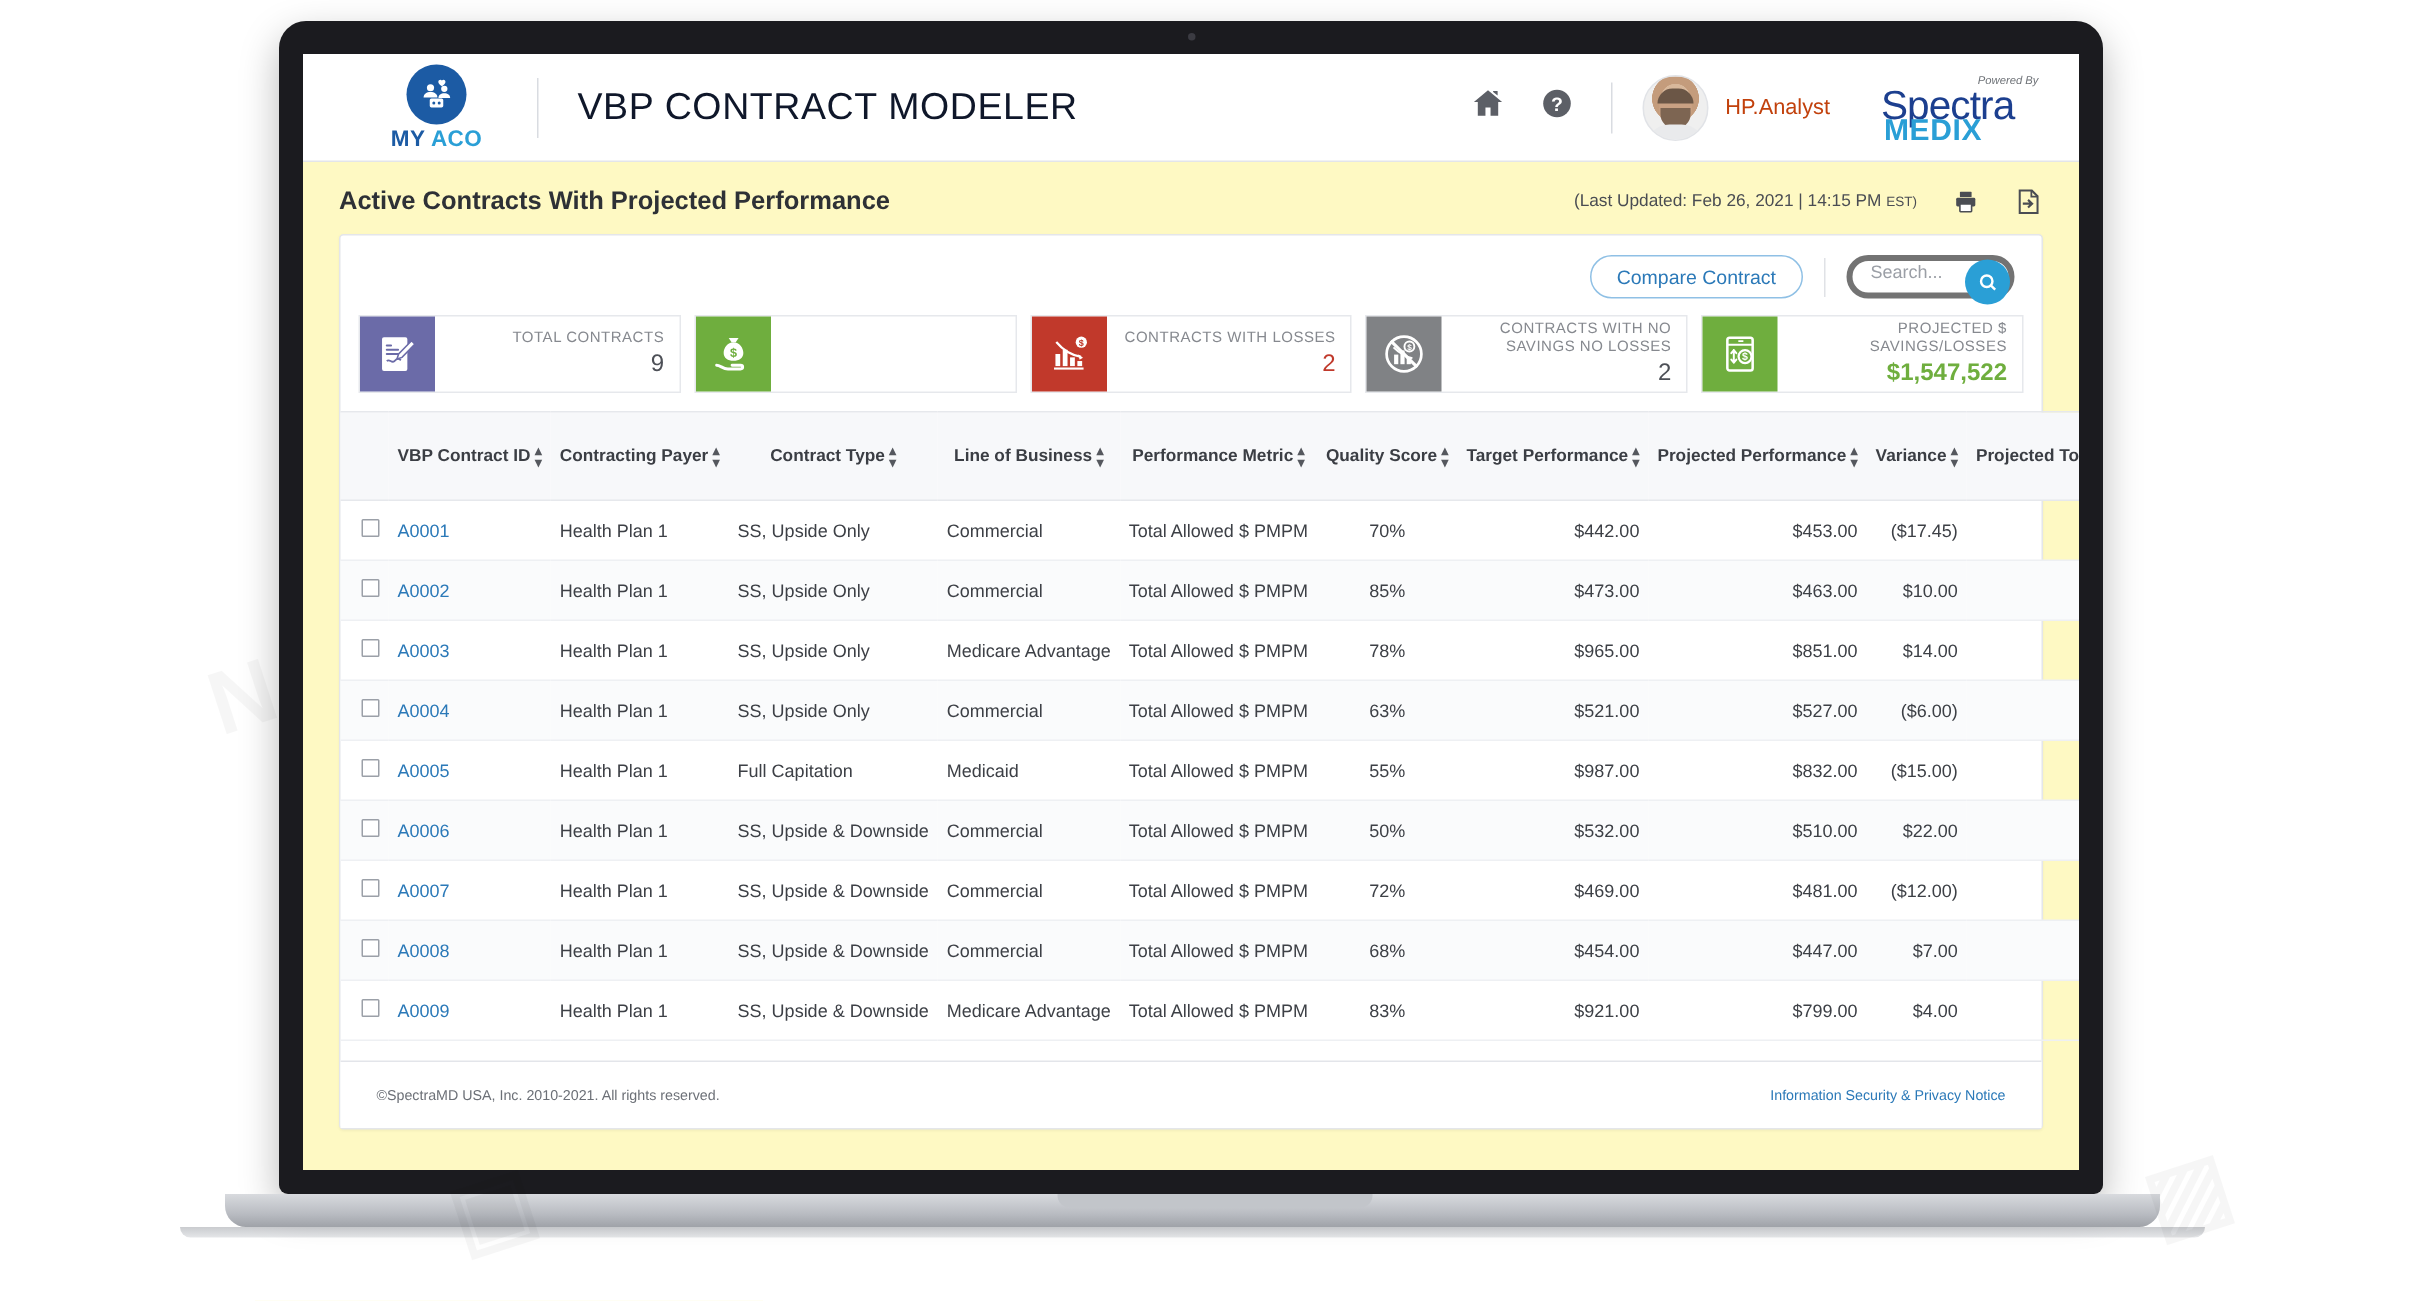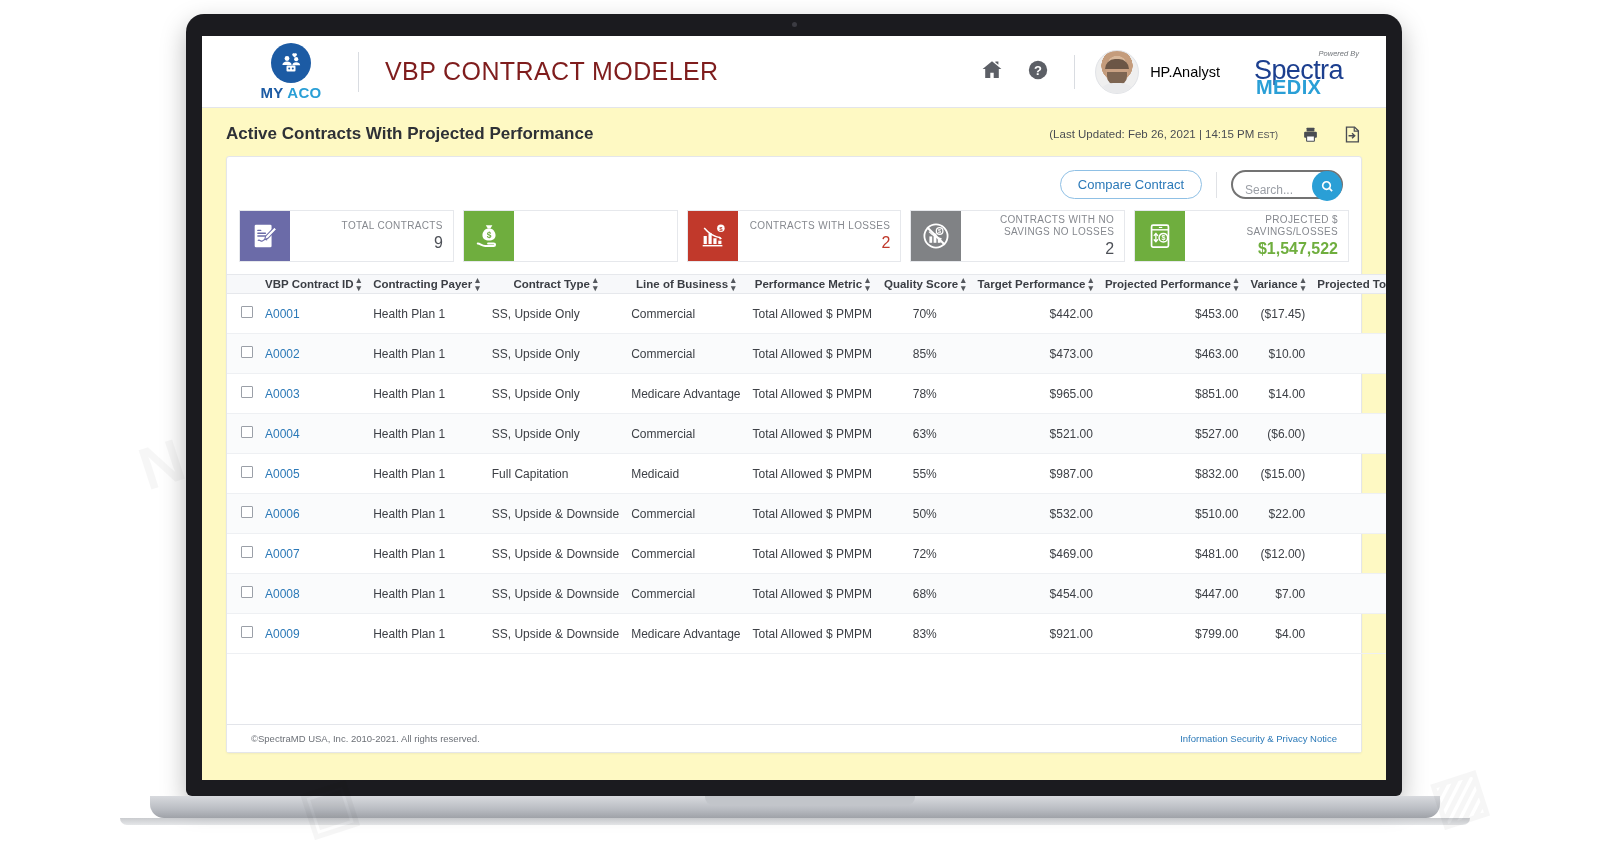--- a/index.html
+++ b/index.html
@@ -64,21 +64,21 @@
     background: #1c5ba4; display: flex; align-items: center; justify-content: center;
   }
   .aco-text { font-size: 15px; font-weight: 700; letter-spacing: .3px; }
   .aco-text .my { color: #1c5ba4; }
   .aco-text .aco { color: #2a9fd6; }
 
   .header-divider {
     width: 1px; height: 40px; background: #d9dce1; margin: 0 26px 0 8px;
   }
   .app-title {
-    font-size: 25px; color: #7f1d1d; letter-spacing: .4px; font-weight: 400;
+    font-size: 25px; color: #0f172a; letter-spacing: .4px; font-weight: 400;
   }
 
   .header-right {
     margin-left: auto; display: flex; align-items: center; margin-right: 26px;
   }
   .hicon { color: #5c5f66; margin-right: 22px; cursor: pointer; }
   .vdiv { width: 1px; height: 34px; background: #d9dce1; margin: 0 20px 0 2px; }
   .avatar {
     width: 44px; height: 44px; border-radius: 50%;
     background: radial-gradient(circle at 50% 35%, #d8b89b 0 28%, #c49c7c 29% 45%, #efefef 46%);
@@ -94,21 +94,21 @@
     width: 24px; height: 10px; border-radius: 12px 12px 0 0; background: #6b5646;
   }
   .avatar .beard {
     position: absolute; left: 50%; top: 52%; transform: translateX(-50%);
     width: 20px; height: 14px; border-radius: 0 0 10px 10px; background: #7d6552;
   }
   .avatar .shoulders {
     position: absolute; left: 50%; bottom: -6px; transform: translateX(-50%);
     width: 40px; height: 16px; border-radius: 20px 20px 0 0; background: #e9eaec;
   }
-  .username { font-size: 14.5px; color: #000000; margin: 0 18px 0 11px; }
+  .username { font-size: 14.5px; color: #c2410c; margin: 0 18px 0 11px; }
 
   .logo-spectra { position: relative; width: 122px; height: 46px; }
   .logo-powered {
     position: absolute; right: 1px; top: 0;
     font-size: 7.5px; color: #6f7378; font-style: italic;
   }
   .logo-line1 {
     position: absolute; left: 16px; top: 6px;
     font-size: 27px; color: #1c3f8f; font-weight: 400; letter-spacing: -.6px;
   }
@@ -138,21 +138,21 @@
     display: flex; align-items: center; justify-content: flex-end;
     padding: 13px 18px 9px 18px; gap: 0;
   }
   .compare-btn {
     border: 1px solid #8fc0e5; color: #2b79b8; background: #fff;
     border-radius: 16px; font-size: 13px; padding: 6px 17px; cursor: pointer;
     font-family: "Liberation Sans", sans-serif;
   }
   .tb-div { width: 1px; height: 26px; background: #e0e2e6; margin: 0 14px; }
   .search-wrap {
-    display: flex; align-items: flex-end; border: 2px solid #737373;
+    display: flex; align-items: flex-start; border: 4px solid #737373;
     border-radius: 16px; height: 29px; width: 112px; padding-left: 12px; background: #fff;
     position: relative;
   }
   .search-wrap input {
     border: 0; outline: 0; font-size: 12px; color: #6b6f76; width: 70px;
     background: transparent; font-family: "Liberation Sans", sans-serif;
   }
   .search-wrap input::placeholder { color: #9b9fa6; }
   .search-btn {
     position: absolute; right: -1px; top: -1px;
@@ -181,21 +181,21 @@
   .kpi-value { font-size: 16px; color: #4d5057; margin-top: 2px; }
   .kpi-value.green { color: #6fae3e; }
   .kpi-value.red { color: #c0392b; }
   .kpi-value.big { font-size: 16px; font-weight: 600; }
 
   
   table.grid { width: 100%; border-collapse: collapse; margin-top: 12px; }
   table.grid thead th {
     font-size: 11.5px; color: #3b3e44; font-weight: 600;
     background: #f7f8fa; border-top: 1px solid #e6e8ec; border-bottom: 1px solid #e6e8ec;
-    padding: 1px 6px; white-space: nowrap; vertical-align: middle;
+    padding: 21px 6px; white-space: nowrap; vertical-align: middle;
   }
   th .th-in { display: inline-flex; align-items: center; gap: 3px; }
   th .lbl { text-align: right; line-height: 13px; }
   .sort { color: #55585e; font-size: 9px; line-height: 8px; display: inline-block; }
   table.grid tbody td {
     font-size: 12px; color: #3d4046; padding: 12px 6px;
     border-bottom: 1px solid #eef0f3; white-space: nowrap;
   }
   tbody tr:nth-child(even) { background: #fafbfc; }
   .c-chk { width: 34px; padding-left: 14px !important; }
@@ -209,21 +209,21 @@
   .t-left { text-align: left; }
   .t-center { text-align: center; }
   .t-right { text-align: right; }
 
   
   th.h-right .th-in { justify-content: flex-end; }
   th.h-center .th-in { justify-content: center; }
 
   
   .app-footer {
-    position: absolute; left: 0; bottom: 0; width: 100%; height: 28px;
+    position: absolute; left: 0; bottom: 0; width: 100%; height: 45px;
     background: #ffffff; border-top: 1px solid #e3e5ea;
     display: flex; align-items: center; padding: 12px 24px;
   }
   .copy { font-size: 9.5px; color: #6c7077; }
   .privacy { margin-left: auto; font-size: 9.5px; color: #2b79b8; cursor: pointer; }
 
   
   .wm { position: absolute; color: rgba(0,0,0,.035); font-size: 60px; font-weight: 700;
         transform: rotate(-18deg); pointer-events: none; user-select: none; }
 </style>

